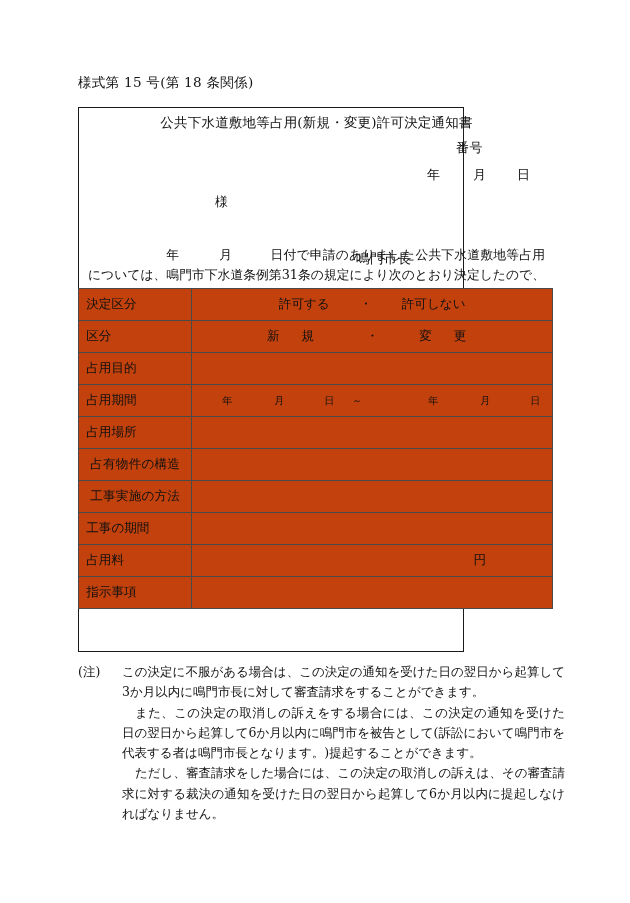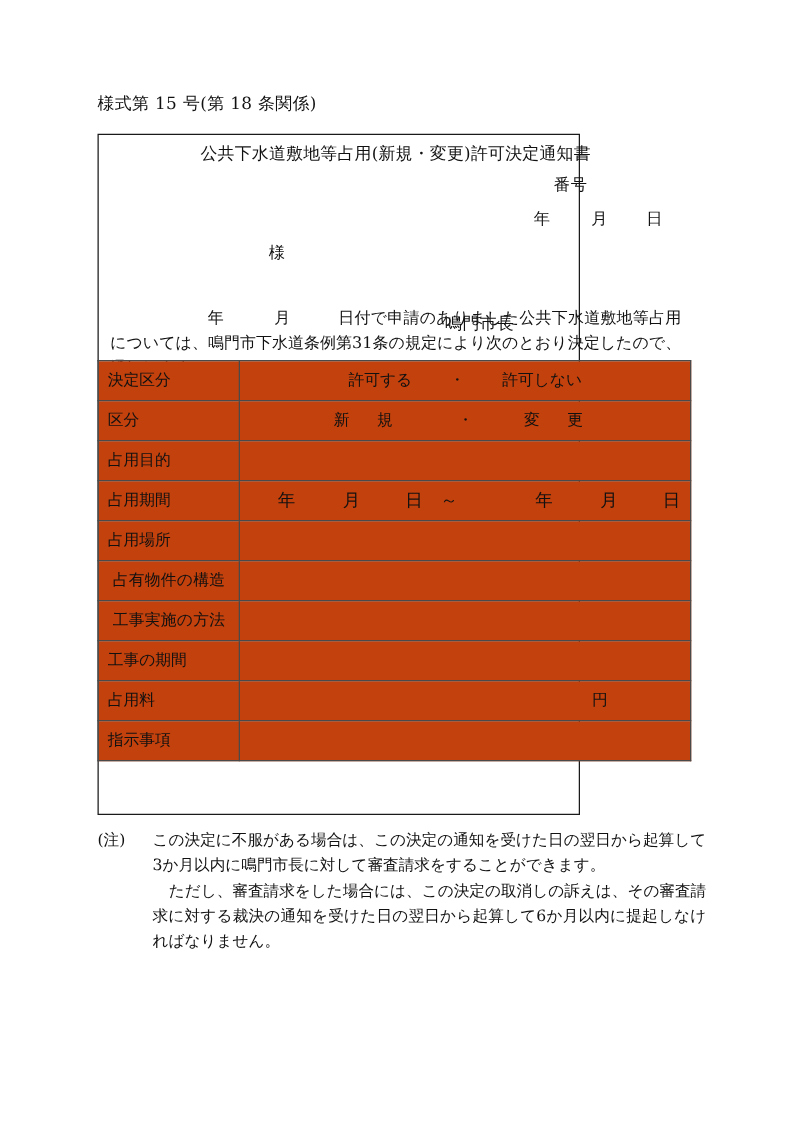--- a/index.html
+++ b/index.html
@@ -50,21 +50,21 @@
     left: 0;
     top: 6px;
     width: 475px;
     text-align: center;
     font-size: 13.5px;
     letter-spacing: 0.2px;
     white-space: nowrap;
   }
   .meta-number {
     position: absolute;
-    left: 364px;
+    left: 377px;
     top: 31px;
     font-size: 13px;
     letter-spacing: 0.5px;
     white-space: nowrap;
   }
   .meta-date {
     position: absolute;
     left: 348px;
     top: 58px;
     font-size: 13px;
@@ -149,21 +149,21 @@
   .choice .opt-a { display: inline-block; }
   .choice .sep { display: inline-block; width: 72px; text-align: center; }
   .choice .opt-b { display: inline-block; }
   .choice.spread .opt-a,
   .choice.spread .opt-b { letter-spacing: 22px; padding-left: 11px; text-align: center; }
 
   .daterange {
     display: block;
     white-space: nowrap;
     padding-left: 20px;
-    font-size: 14px;
+    font-size: 10px;
   }
   .daterange span { display: inline-block; }
   .daterange .d1y { width: 52px; }
   .daterange .d1m { width: 50px; }
   .daterange .d1d { width: 22px; }
   .daterange .tilde { width: 76px; text-align: left; padding-left: 6px; }
   .daterange .d2y { width: 52px; }
   .daterange .d2m { width: 50px; }
 
   .yen {
@@ -309,16 +309,17 @@
       </tbody>
     </table>
 
   </div>
 
   <div class="notes">
     <div class="note-row">
       <span class="note-marker">(注)</span>
       <span class="note-body">この決定に不服がある場合は、この決定の通知を受けた日の翌日から起算して3か月以内に鳴門市長に対して審査請求をすることができます。</span>
     </div>
+    <div class="note-cont">また、この決定の取消しの訴えをする場合には、この決定の通知を受けた日の翌日から起算して6か月以内に鳴門市を被告として(訴訟において鳴門市を代表する者は鳴門市長となります。)提起することができます。</div>
     <div class="note-cont">ただし、審査請求をした場合には、この決定の取消しの訴えは、その審査請求に対する裁決の通知を受けた日の翌日から起算して6か月以内に提起しなければなりません。</div>
   </div>
 
 </div>
 
 </body></html>

